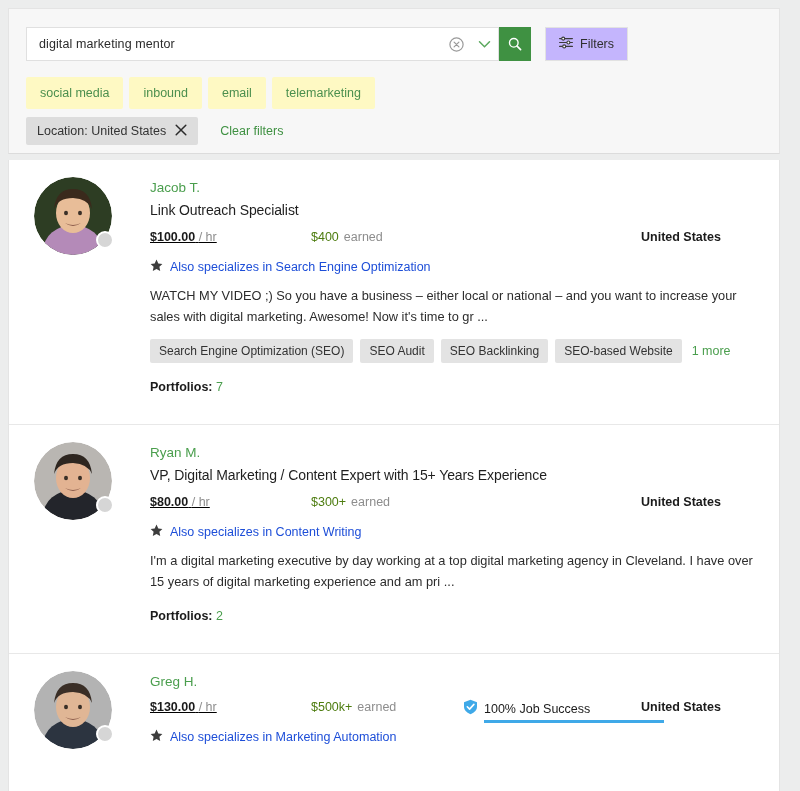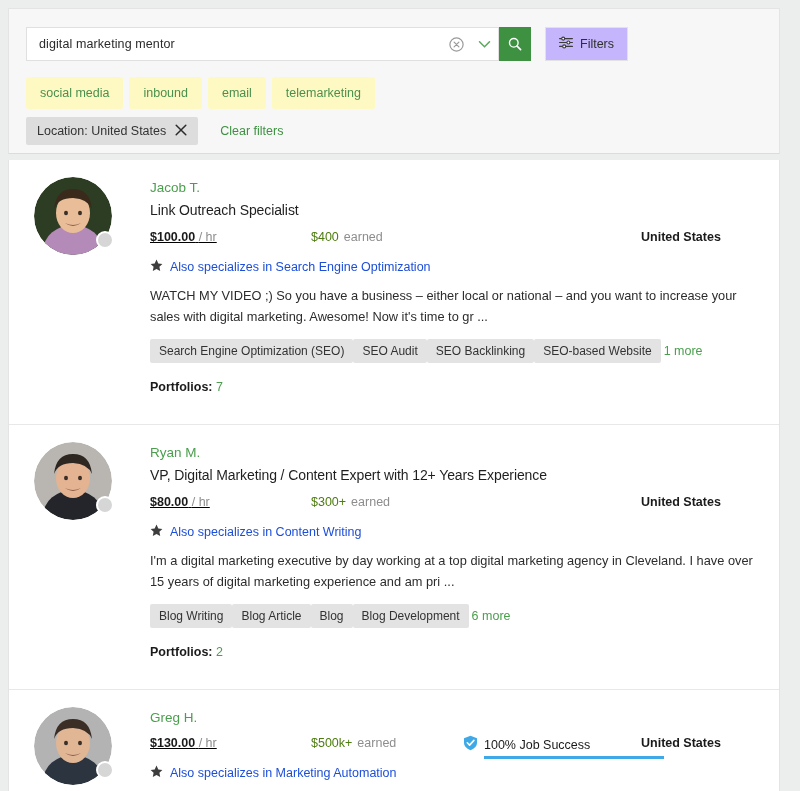--- a/index.html
+++ b/index.html
@@ -290,20 +290,21 @@
     line-height: 21px;
     color: #2c2c2c;
     max-width: 625px;
   }
 
   .skills-row {
     margin-top: 12px;
     display: flex;
     align-items: center;
     flex-wrap: wrap;
+    gap: 7px;
   }
 
   .skill-tag {
     background: #e3e3e3;
     color: #333333;
     font-size: 12px;
     height: 24px;
     display: flex;
     align-items: center;
     padding: 0 9px;
@@ -460,40 +461,33 @@
       <ellipse cx="32" cy="36" rx="2" ry="2.2" fill="#3a3028"></ellipse>
       <ellipse cx="46" cy="36" rx="2" ry="2.2" fill="#3a3028"></ellipse>
       <path d="M31 46 Q39 52 47 46 Q39 50 31 46Z" fill="#8a5a4a"></path>
     </g>
   </svg>
           </div>
           <div class="status-dot"></div>
         </div>
         <div class="card-body">
           <div><span class="profile-name">Ryan M.</span></div>
-          <div class="profile-title">VP, Digital Marketing / Content Expert with 12+ Years Experience</div>
+          <div class="profile-title">VP, Digital Marketing / Content Expert with 15+ Years Experience</div>
           <div class="stats-row">
             <div class="stat-rate"><b>$80.00</b> <span>/ hr</span></div>
             <div class="stat-earned"><b>$300+</b><span>earned</span></div>
             <div class="stat-country">United States</div>
           </div>
           <div class="specializes">
             <span><svg width="13" height="13" viewBox="0 0 13 13">
                 <path d="M6.5 0.6 L8.3 4.4 L12.4 4.9 L9.4 7.8 L10.2 11.9 L6.5 9.9 L2.8 11.9 L3.6 7.8 L0.6 4.9 L4.7 4.4 Z" fill="#3d3d3d"></path>
               </svg></span>
             <span>Also specializes in Content Writing</span>
           </div>
           <div class="description">I'm a digital marketing executive by day working at a top digital marketing agency in Cleveland. I have over 15 years of digital marketing experience and am pri ...</div>
-          <div class="skills-row">
-            <span class="skill-tag">Blog Writing</span>
-            <span class="skill-tag">Blog Article</span>
-            <span class="skill-tag">Blog</span>
-            <span class="skill-tag">Blog Development</span>
-            <span class="more-link">6 more</span>
-          </div>
           <div class="portfolios"><span>Portfolios:</span> <span class="count">2</span></div>
         </div>
       </div>
       <div class="result-card">
         <div class="avatar-wrap">
           <div class="avatar">
   <svg viewBox="0 0 78 78">
     <defs>
       <clipPath id="clip2">
                   <circle cx="39" cy="39" r="39"></circle>

